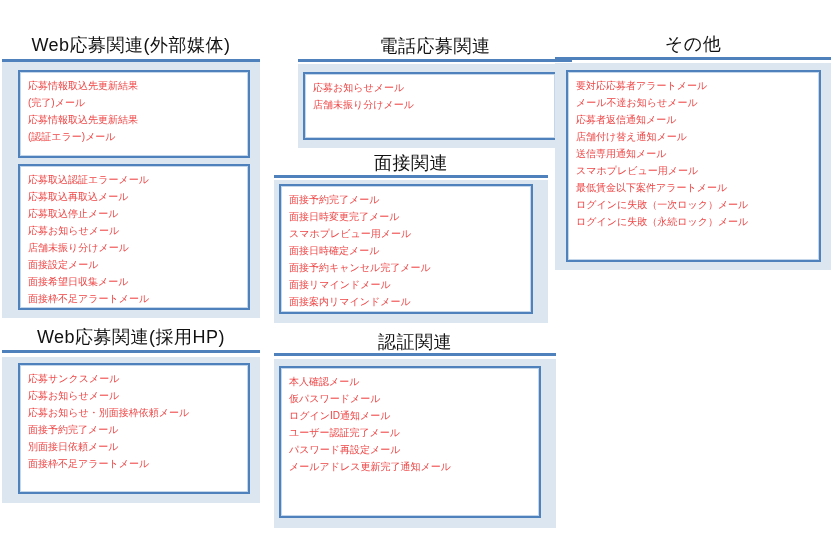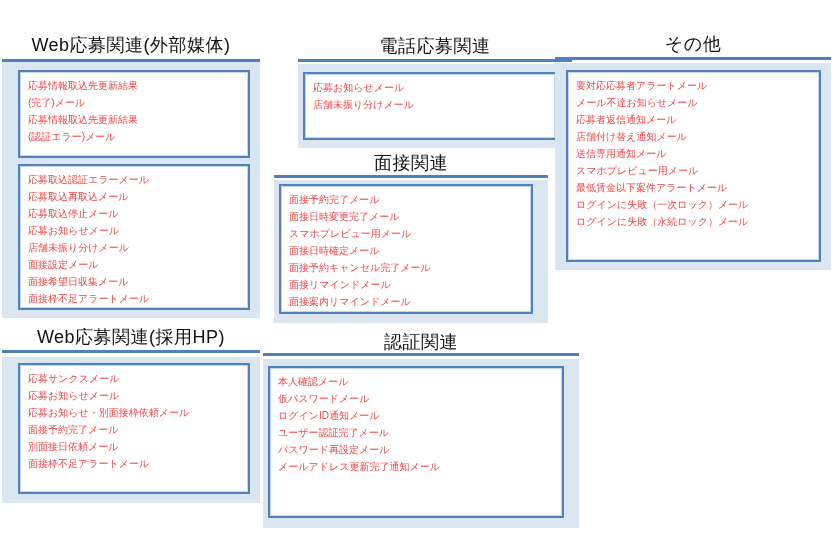--- a/index.html
+++ b/index.html
@@ -62,21 +62,21 @@
   #sec-phone { left: 274px; top: 32px;  width: 274px; margin-left: 24px; }
   #sec-phone .sec-title { height: 27px; }
   #sec-phone .panel { height: 84px; margin-top: 2px; padding: 8px 15px 0 5px; }
   #sec-phone .box-0 { height: 68px; }
 
   #sec-interview { left: 274px; top: 150px; width: 274px; }
   #sec-interview .sec-title { height: 25px; }
   #sec-interview .panel { height: 143px; margin-top: 2px; padding: 4px 15px 0 5px; }
   #sec-interview .box-0 { height: 130px; }
 
-  #sec-auth { left: 263px; top: 330px; width: 316px; }
+  #sec-auth { left: 274px; top: 330px; width: 282px; }
   #sec-auth .sec-title { height: 23px; }
   #sec-auth .panel { height: 169px; margin-top: 3px; padding: 7px 15px 0 5px; }
   #sec-auth .box-0 { height: 152px; }
 
   #sec-other { left: 555px; top: 31px;  width: 276px; }
   #sec-other .sec-title { height: 26px; }
   #sec-other .panel { height: 207px; margin-top: 3px; padding: 7px 10px 0 11px; }
   #sec-other .box-0 { height: 192px; }
 </style>
 </head>

